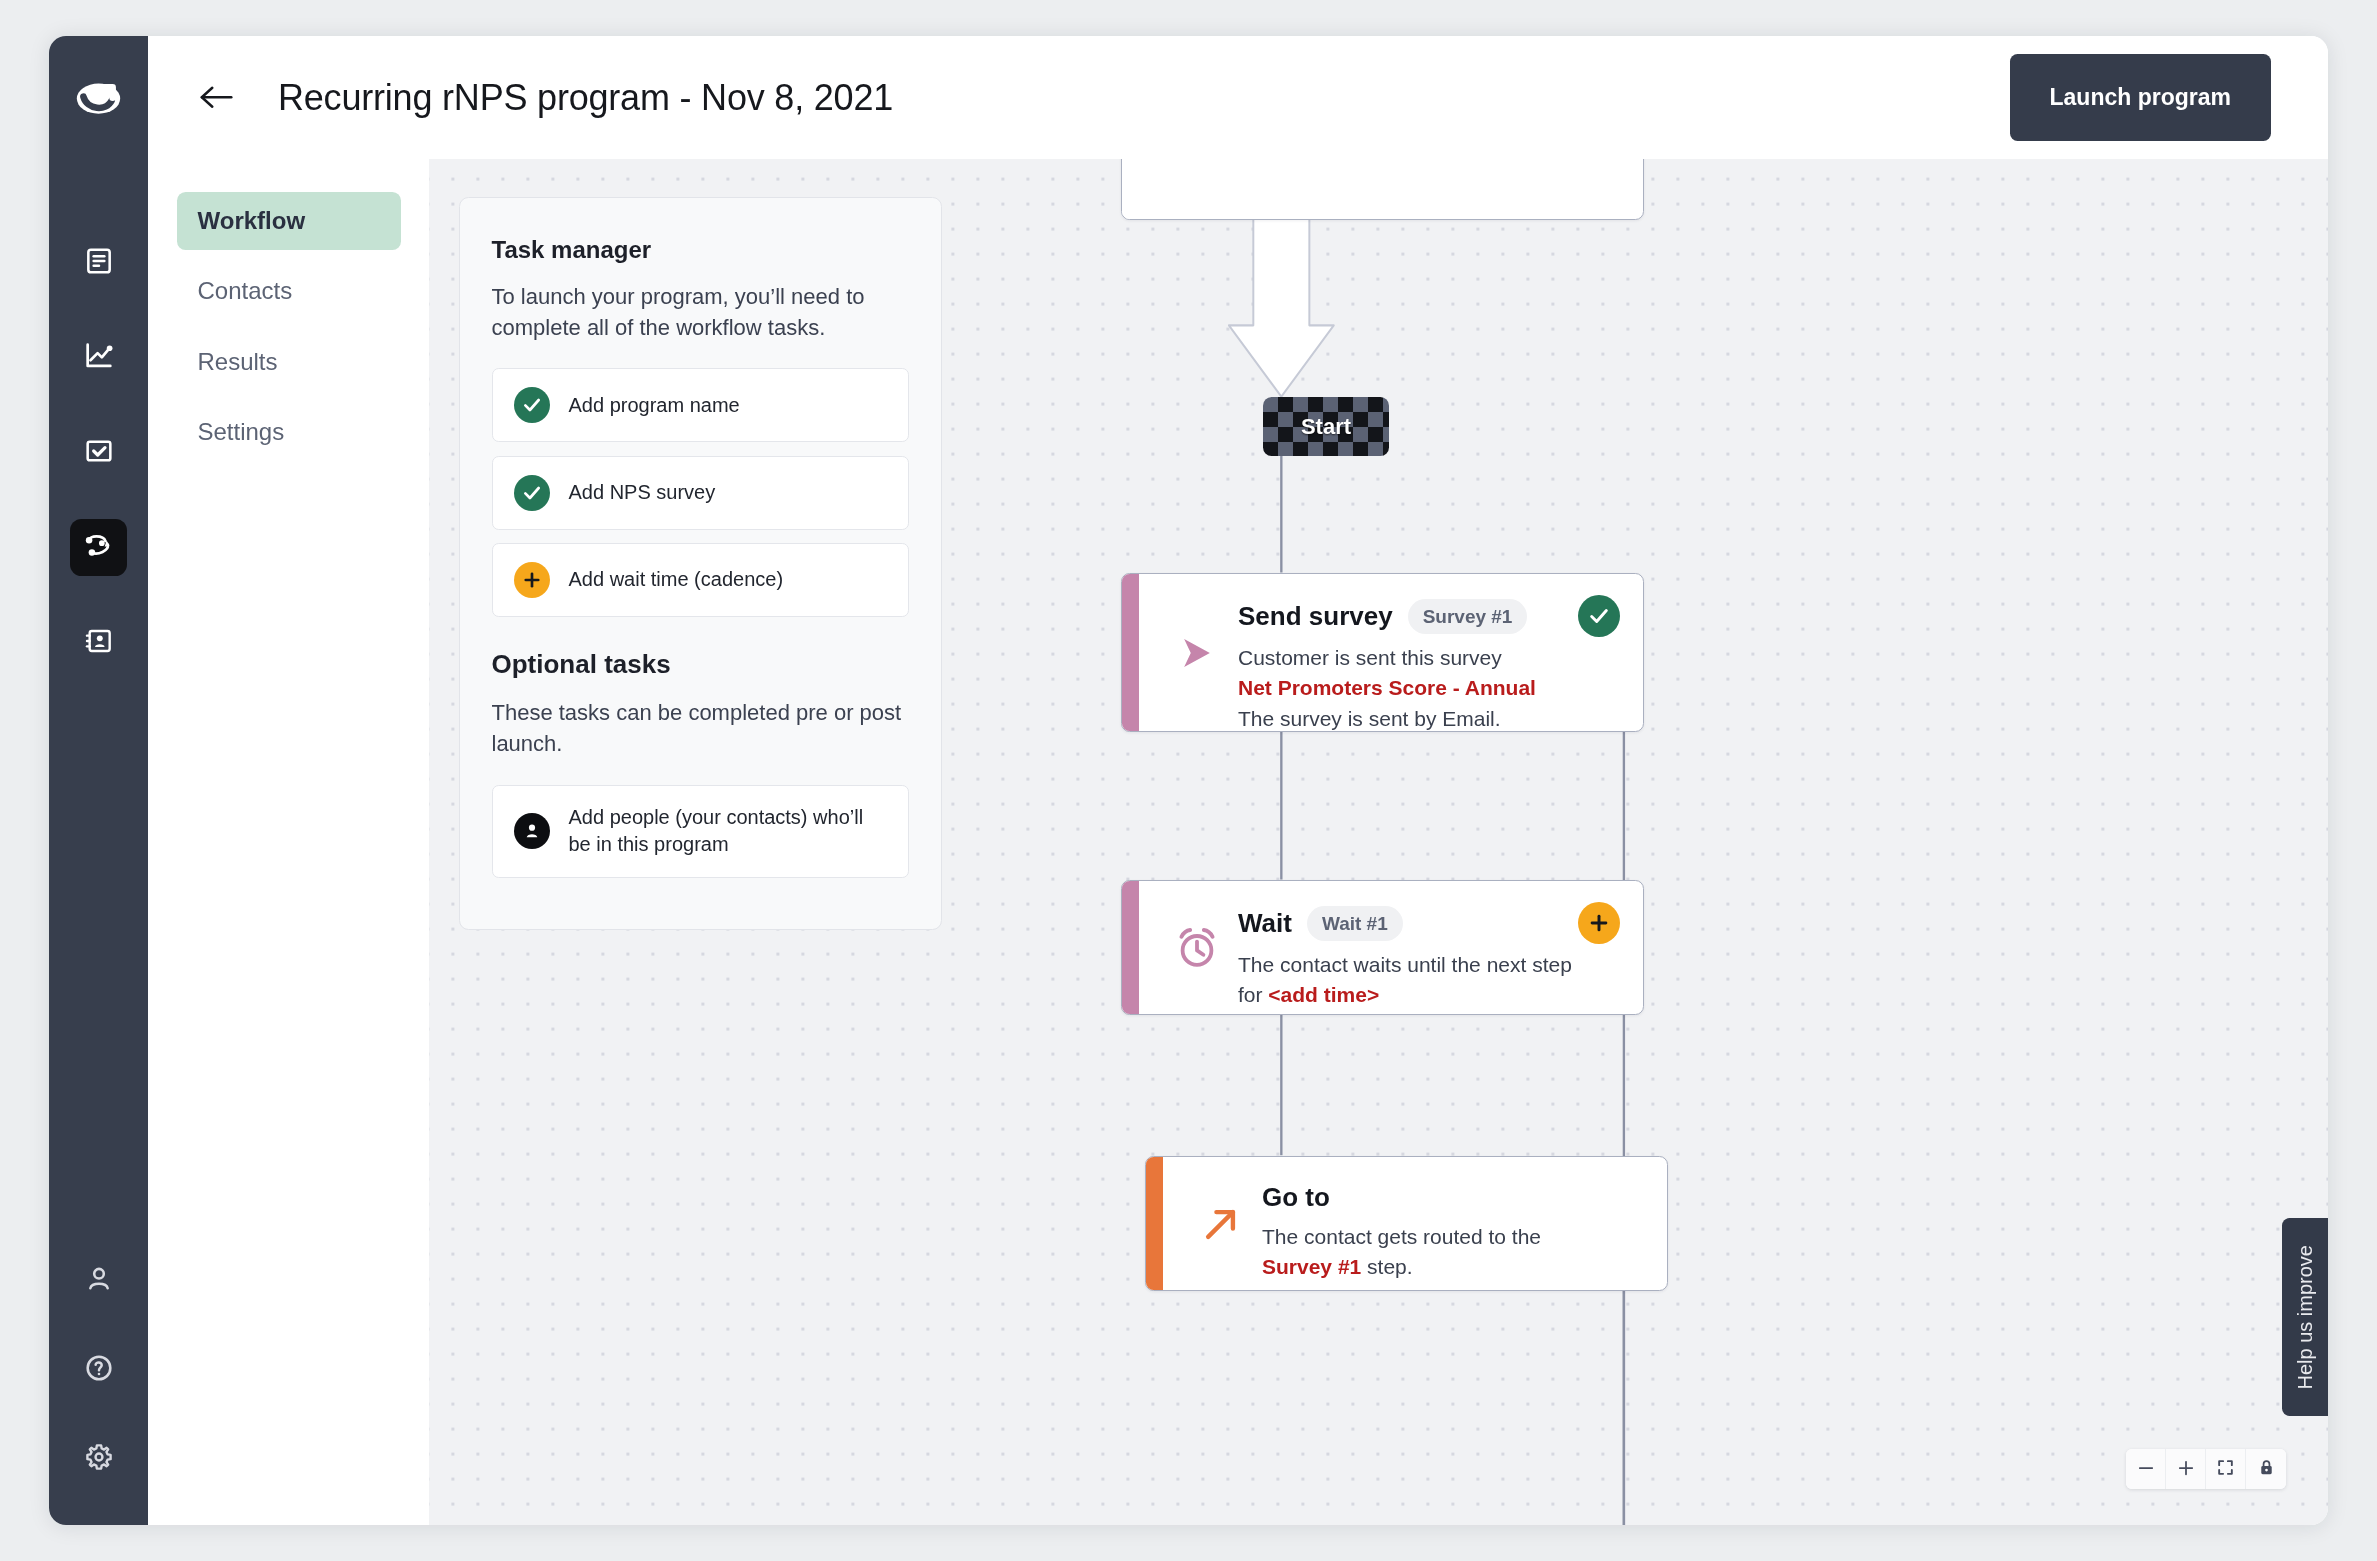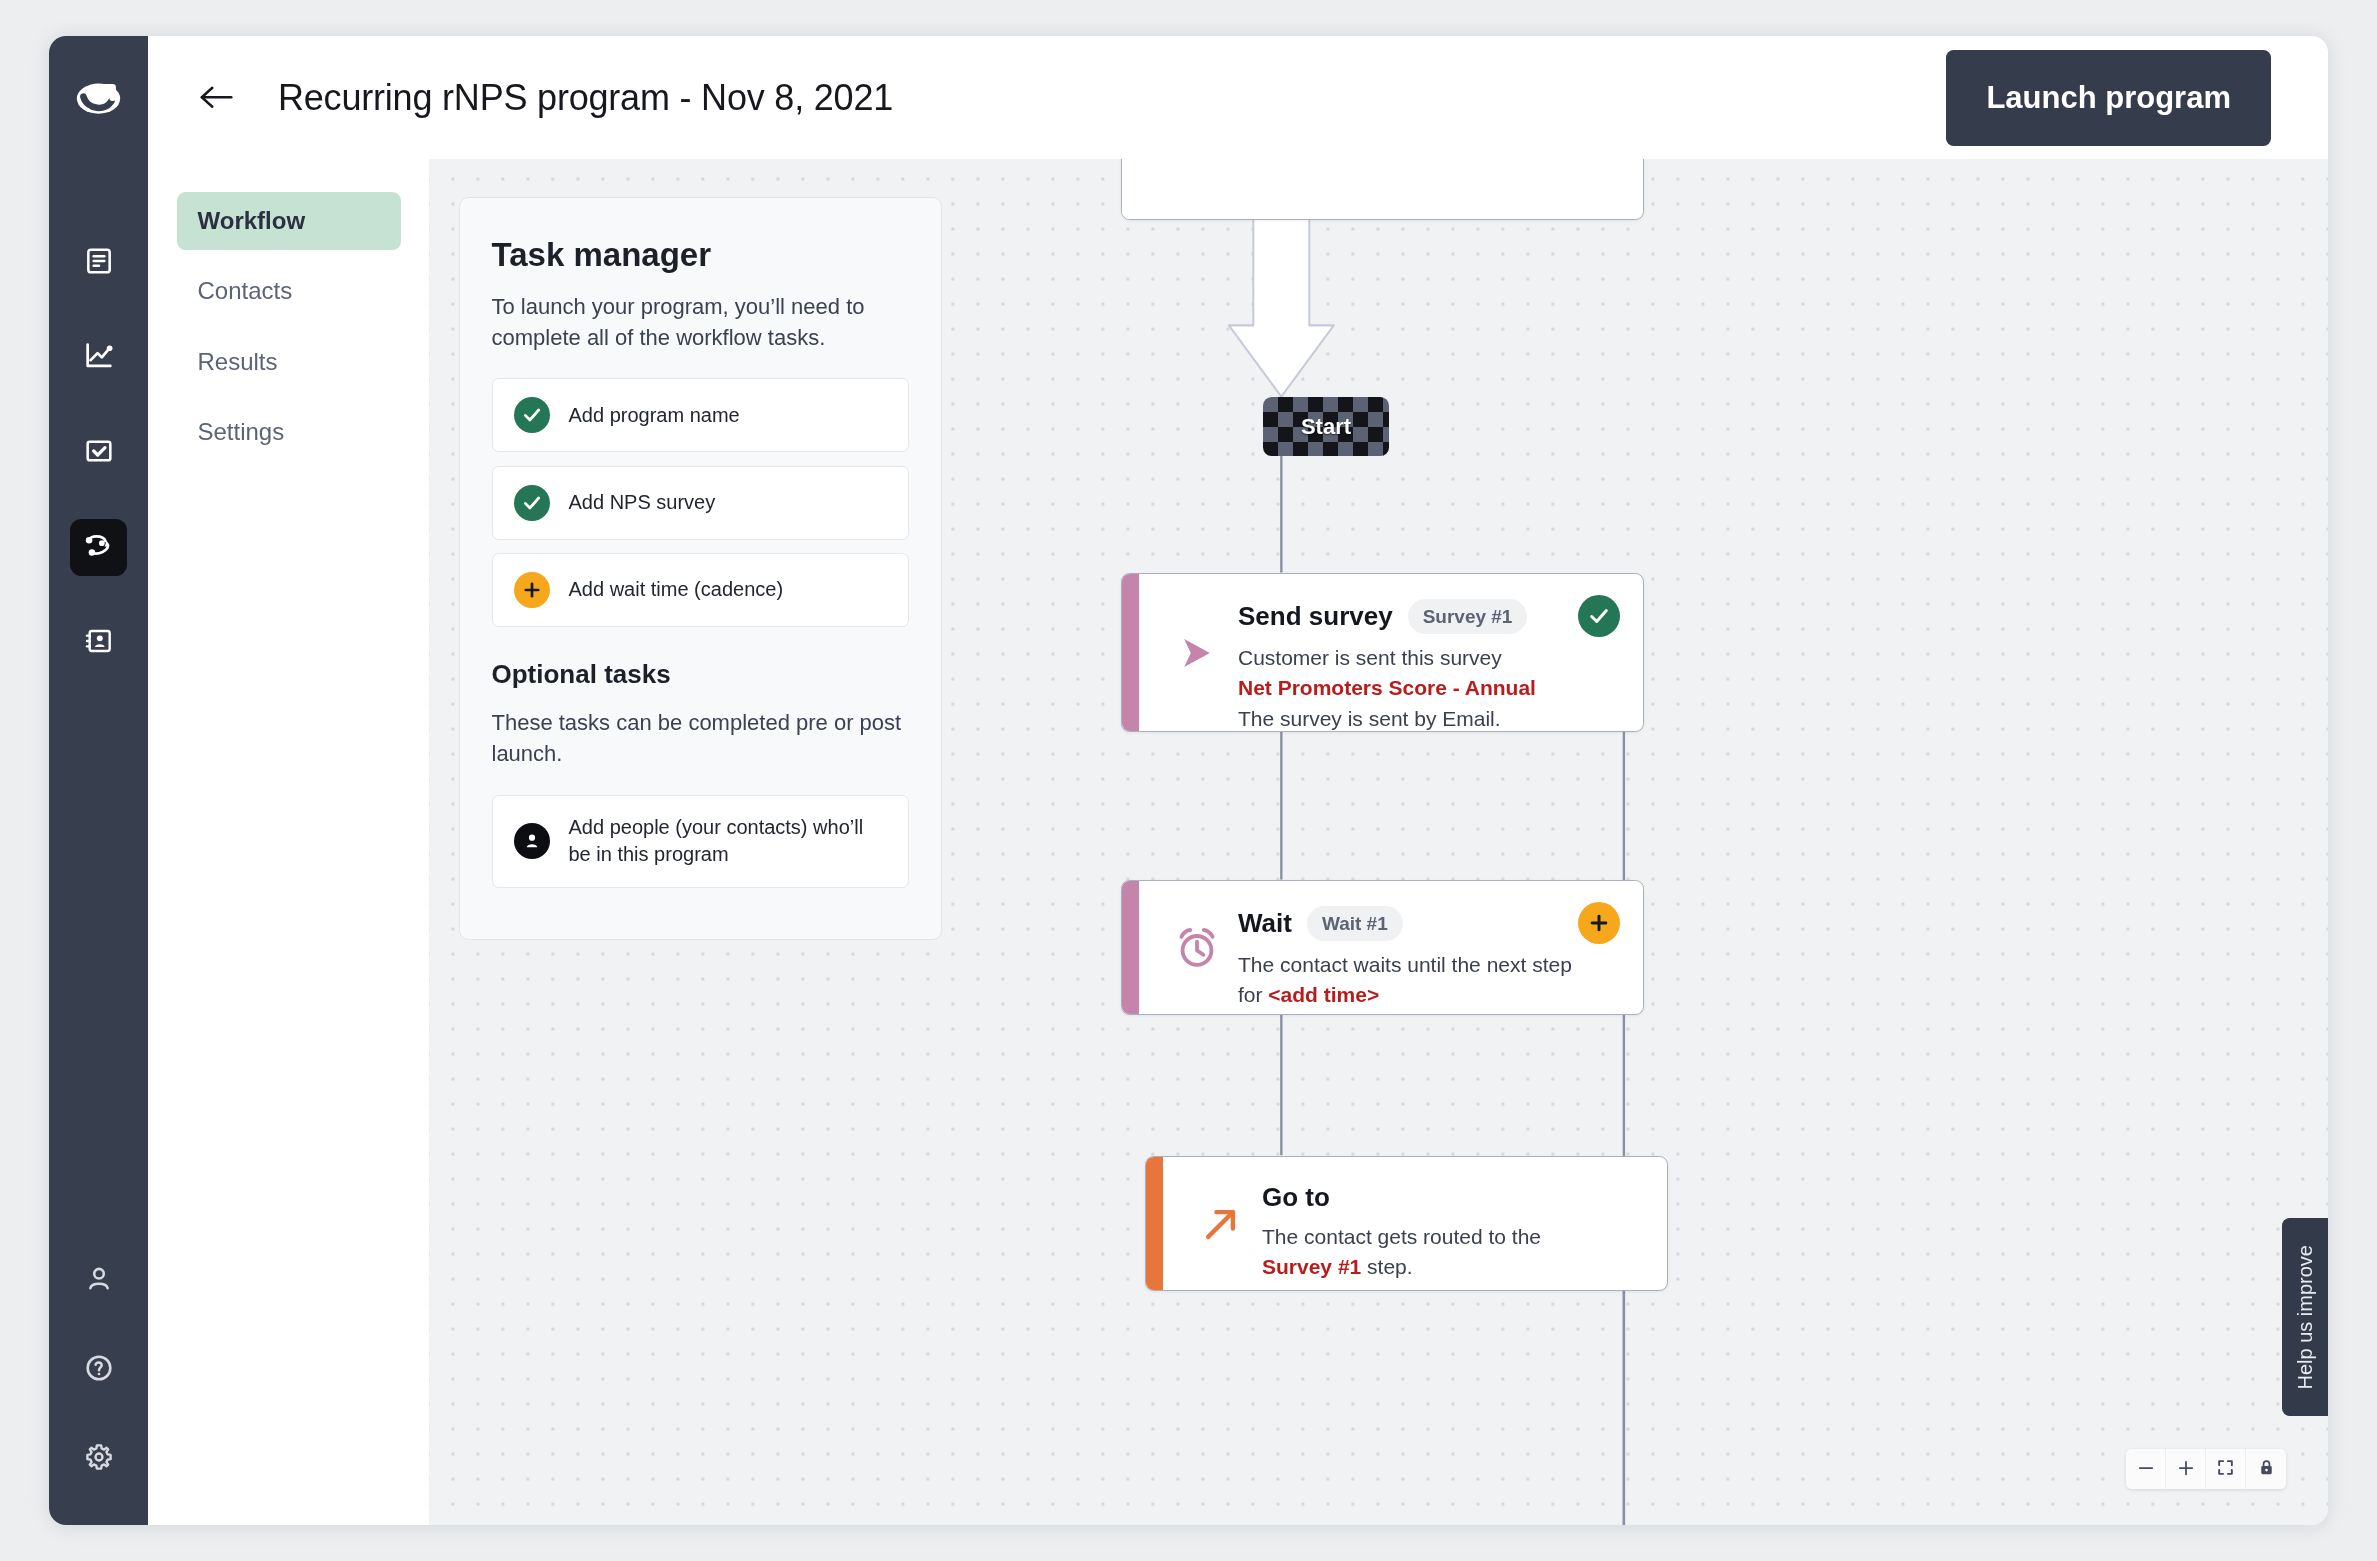--- a/index.html
+++ b/index.html
@@ -53,21 +53,21 @@
   }
   #back-arrow { width: 44px; height: 44px; display:flex; align-items:center; justify-content:center; cursor: pointer; }
   #page-title {
     margin-left: 30px;
     font-size: 36px; font-weight: 400; color: #16181d;
     letter-spacing: -0.2px; white-space: nowrap;
   }
   #header-spacer { flex: 1 1 auto; }
   #launch-btn {
     background: #353c4b; color: #fff;
-    font-size: 31px; font-weight: 700;
+    font-size: 23px; font-weight: 700;
     font-family: "Liberation Sans", sans-serif;
     border: none; border-radius: 7.6px;
     padding: 30px 40px; cursor: pointer;
     white-space: nowrap;
   }
 
   
   #body { flex: 1 1 auto; display: flex; min-height: 0; position: relative; }
 
   
@@ -100,21 +100,21 @@
   
   #task-panel {
     position: absolute; left: 29.5px; top: 38px;
     width: 483px;
     background: #f8f9fa;
     border: 1px solid #e2e4e9;
     border-radius: 9.5px;
     padding: 38px 32px 38px 32px;
     z-index: 10;
   }
-  .panel-h { font-size: 33px; font-weight: 700; color: #1d2029; margin-bottom: 17px; }
+  .panel-h { font-size: 24px; font-weight: 700; color: #1d2029; margin-bottom: 17px; }
   .panel-sub { font-size: 22px; line-height: 1.42; color: #3b4150; margin-bottom: 25px; }
   .task-row {
     background: #ffffff; border: 1px solid #e4e6eb; border-radius: 6.7px;
     display: flex; align-items: center; gap: 19px;
     padding: 18px 21px; margin-bottom: 13.3px; cursor: pointer;
   }
   .task-row .label { font-size: 20px; color: #22262f; line-height: 1.38; }
   .badge {
     width: 36px; height: 36px; flex: 0 0 36px; border-radius: 50%;
     display: flex; align-items: center; justify-content: center;

